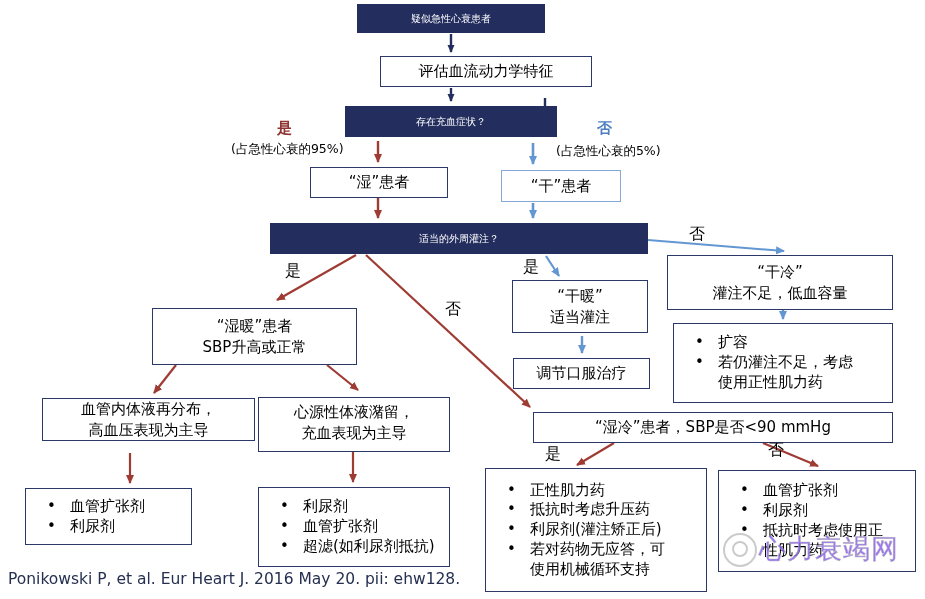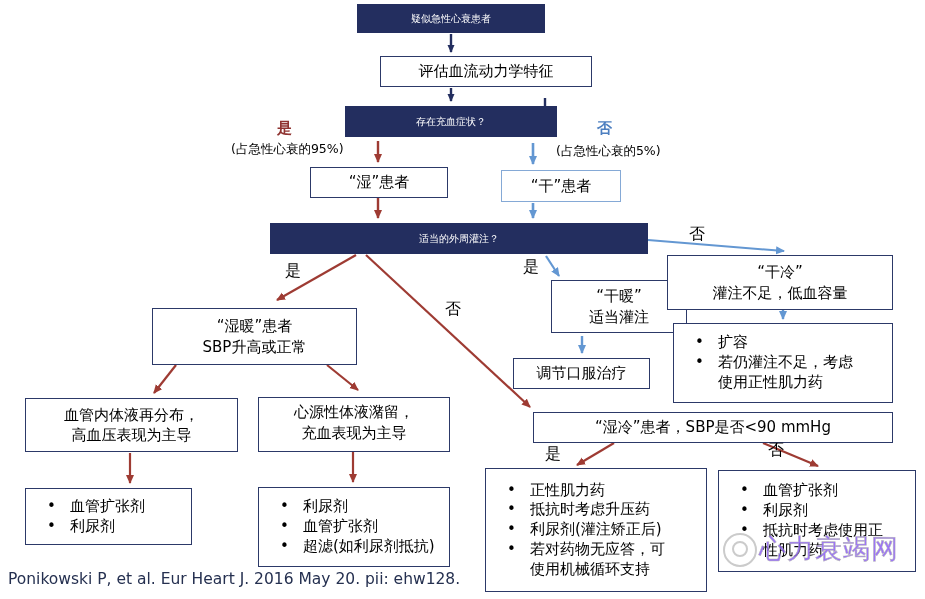--- a/index.html
+++ b/index.html
@@ -101,38 +101,38 @@
   <span class="lbl" style="left:285px;top:263px;">是</span>
   <span class="lbl" style="left:445px;top:301px;">否</span>
   <span class="lbl" style="left:523px;top:259px;">是</span>
   <span class="lbl" style="left:689px;top:226px;">否</span>
 
   <div class="box" style="left:152px;top:308px;width:205px;height:57px;">
     <div>“湿暖”患者</div>
     <div>SBP升高或正常</div>
   </div>
 
-  <div class="box" style="left:512px;top:280px;width:136px;height:53px;margin-left:39px;">
+  <div class="box" style="left:512px;top:280px;width:136px;height:53px;">
     <div>“干暖”</div>
     <div>适当灌注</div>
   </div>
 
   <div class="box" style="left:667px;top:255px;width:226px;height:55px;">
     <div>“干冷”</div>
     <div>灌注不足，低血容量</div>
   </div>
 
   <div class="box" style="left:513px;top:358px;width:137px;height:31px;">调节口服治疗</div>
 
   <div class="box bullets" style="left:673px;top:323px;width:220px;height:80px;">
     <div class="brow">扩容</div>
     <div class="brow w146">若仍灌注不足，考虑使用正性肌力药</div>
   </div>
 
-  <div class="box" style="left:25px;top:398px;width:213px;height:54px;">
+  <div class="box" style="left:42px;top:398px;width:213px;height:43px;">
     <div>血管内体液再分布，</div>
     <div>高血压表现为主导</div>
   </div>
 
   <div class="box" style="left:258px;top:397px;width:192px;height:55px;font-family:Liberation Mono, monospace;">
     <div>心源性体液潴留，</div>
     <div>充血表现为主导</div>
   </div>
 
   <div class="box bullets" style="left:25px;top:488px;width:167px;height:57px;">

